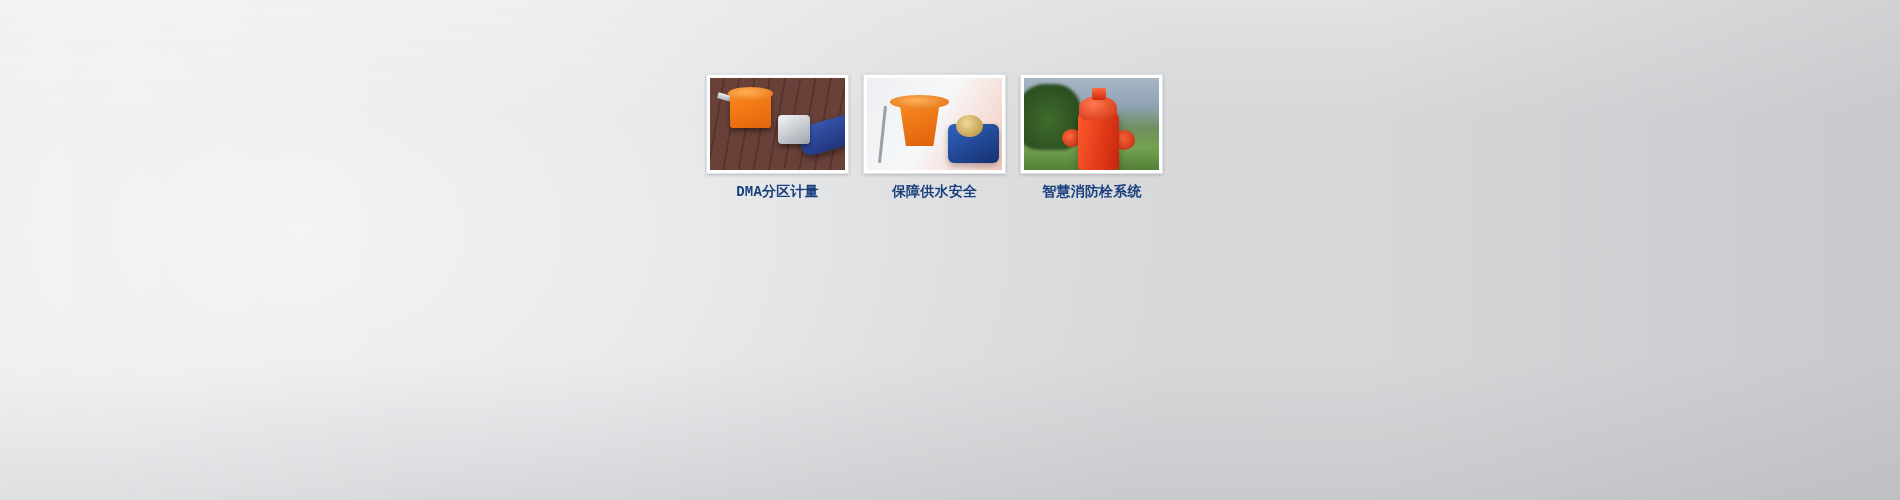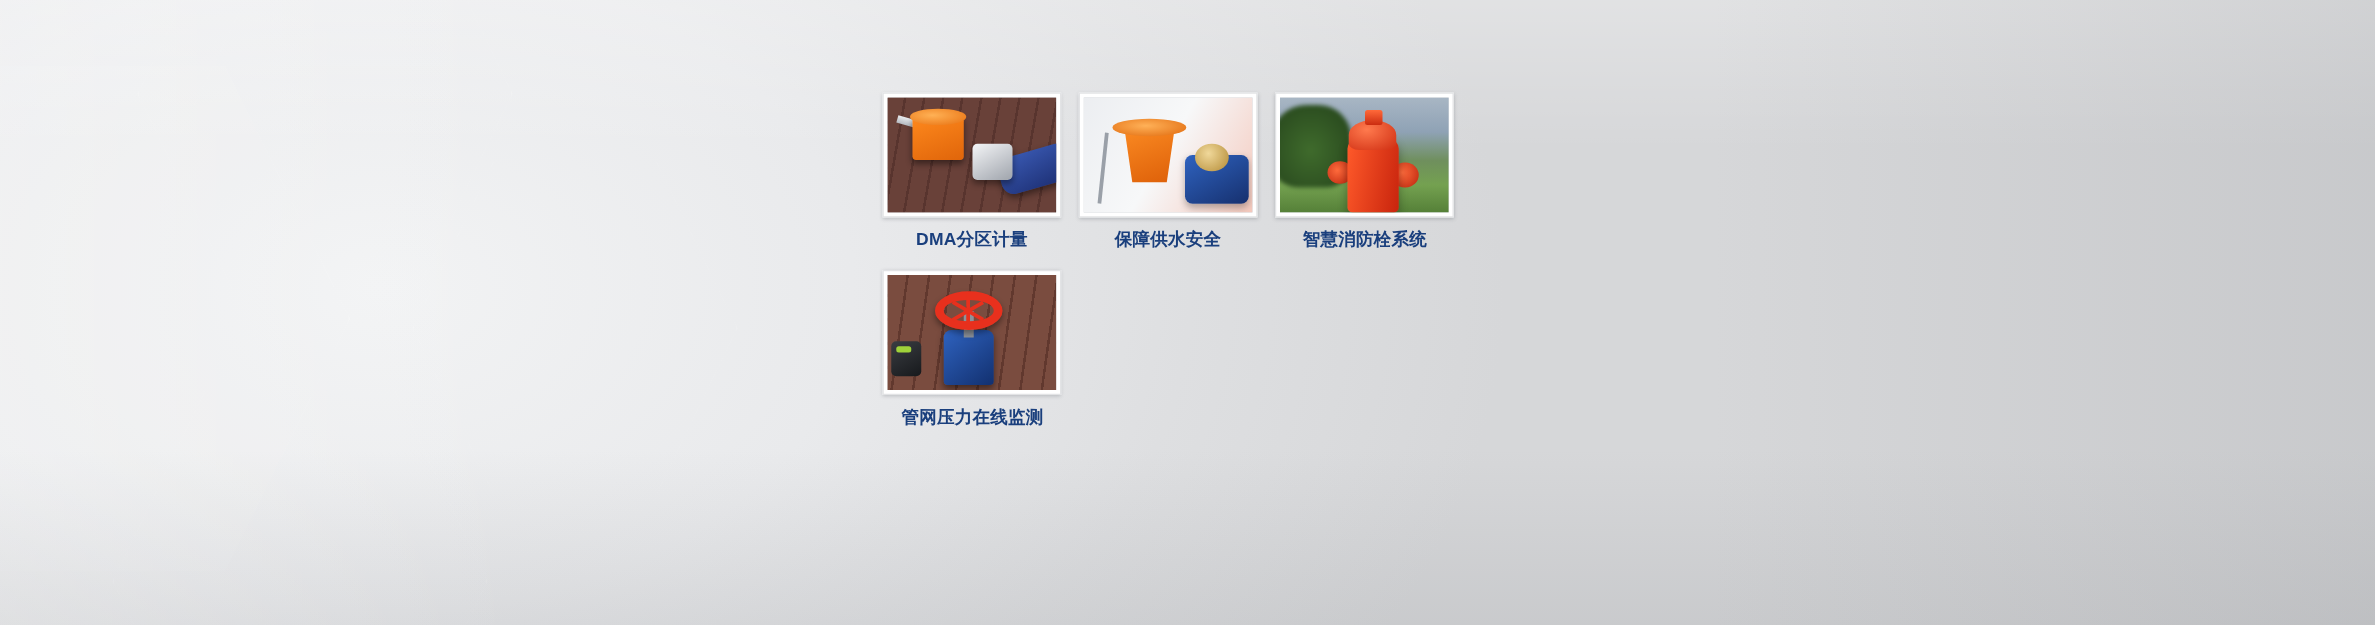--- a/index.html
+++ b/index.html
@@ -62,21 +62,21 @@
     font-family:"Liberation Sans","DejaVu Sans",sans-serif;
     letter-spacing:1px;
   }
 
   
   .gallery{
     position:absolute;
     left:706px; top:74px;
     z-index:5;
   }
-  .grid-row{ display:flex; }
+  .grid-row{ display:flex;font-family:Liberation Mono, monospace; }
   .grid-row + .grid-row{ margin-top:15px; }
   .cell{ width:143px; margin-right:14px; }
   .cell:last-child{ margin-right:12px; }
 
   .thumb{
     width:143px; height:100px;
     background:#ffffff;
     padding:3px;
     border:1px solid #e2e3e5;
     box-shadow:0 1px 3px rgba(80,85,95,.30);
@@ -307,37 +307,19 @@
             <div class="caption wide">智慧消防栓系统</div>
           </div>
       </div>
 
     </div>
 
     <div class="grid-row">
 
 
 
-      <div class="cell">
-        <div class="thumb">
-          <div class="pic p7">
-            <div class="sky"></div>
-            <div class="blackdev"></div>
-              <div class="green"></div>
-            <div class="valve"></div>
-              <div class="stem"></div>
-            <div class="wheel"></div>
-            <div class="spoke"></div>
-              <div class="spoke b"></div>
-              <div class="spoke c"></div>
-          </div>
-        </div>
-        <div class="caption-wrap">
-            <div class="caption wide">管网压力在线监测</div>
-          </div>
-      </div>
 
 
     </div>
   </div>
 
   <div class="vignette"></div>
 </div>
 
 </body></html>

